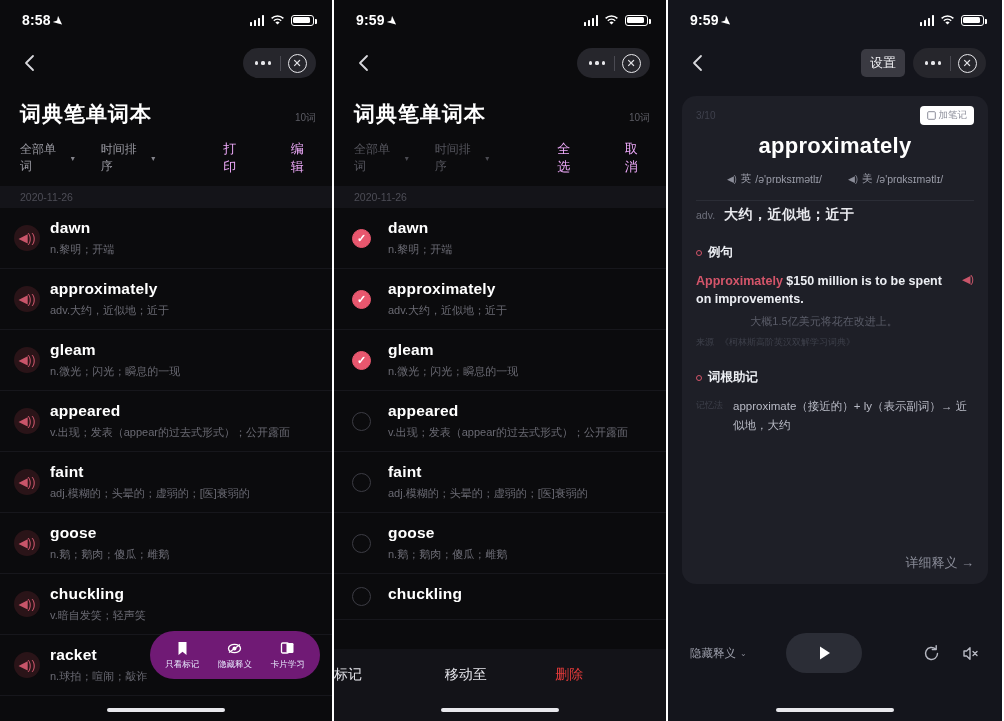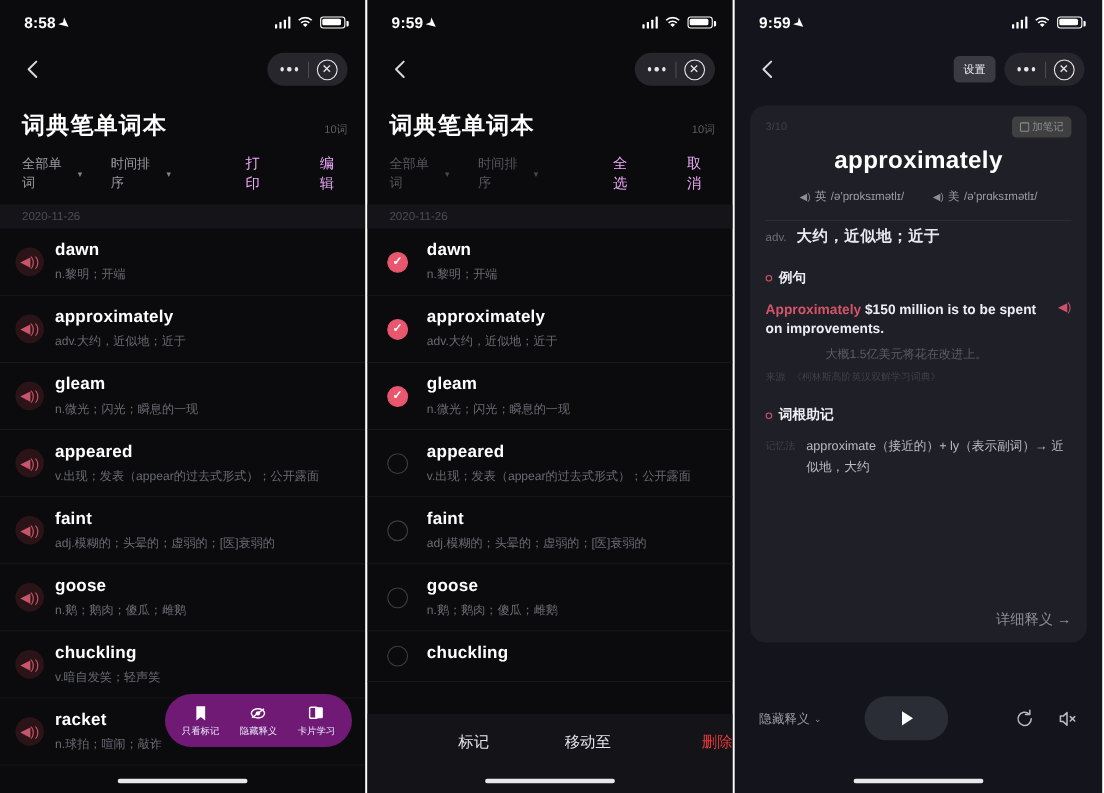--- a/index.html
+++ b/index.html
@@ -46,21 +46,21 @@
   .capsule {
     display:flex; align-items:center; background:#26262c; border-radius:16px;
     height:30px; padding:0 3px;
   }
   .cap-dots { width:34px; display:flex; align-items:center; justify-content:center; gap:3px;}
   .cap-dots b { width:3.2px;height:3.2px;border-radius:50%;background:#e6e6ea;display:block;}
   .cap-sep { width:1px; height:15px; background:#4a4a52; }
   .cap-x { width:32px;display:flex;align-items:center;justify-content:center;}
   .ring { width:19px;height:19px;border-radius:50%;border:1.6px solid #e6e6ea;
           display:flex;align-items:center;justify-content:center;color:#e6e6ea;font-size:11px;line-height:1;}
-  .settings-btn{background:#3a3a42;color:#efeff2;font-size:10px;border-radius:5px;
+  .settings-btn{background:#3a3a42;color:#efeff2;font-size:13px;border-radius:5px;
                 padding:5px 9px; cursor:pointer;}
 
   
   .titlerow { display:flex; align-items:flex-end; justify-content:space-between; padding: 14px 16px 0 20px;}
   .booktitle { color:#fff; font-size:21px; font-weight:bold; letter-spacing:1px;}
   .wordcount { color:#5c5c64; font-size:10px; padding-bottom:3px;}
   .filterrow { display:flex; align-items:center; padding: 12px 16px 10px 20px; gap:26px;}
   .filt { color:#9a9aa2; font-size:12px; display:flex; align-items:center; gap:4px; cursor:pointer;}
   .filt.dim { color:#55555d; }
   .caret { font-size:8px; opacity:.85; }
@@ -91,33 +91,33 @@
   }
   .fabitem { display:flex; flex-direction:column; align-items:center; gap:2px; cursor:pointer;}
   .fabitem svg { display:block; }
   .fablabel { color:#e9ecff; font-size:8.5px; }
 
   
   .actionbar {
     position:absolute; left:0; right:0; bottom:0; height:72px; background:#131318;
     display:flex; align-items:flex-start; padding-top:17px;
   }
-  .abitem { flex:1; text-align:right; color:#e4e4ea; font-size:14px; cursor:pointer; }
+  .abitem { flex:1; text-align:left; color:#e4e4ea; font-size:14px; cursor:pointer; }
   .abitem.danger { color:#e03a3a;font-family:Liberation Serif, serif; }
 
   
   .homebar { position:absolute; left:50%; transform:translateX(-50%); bottom:9px;
              width:118px; height:4.5px; border-radius:3px; background:#e8e8ec;}
 
   
   .dcard { margin: 10px 14px 0 14px; background:#1e1f27; border-radius:14px; padding: 10px 14px 16px 14px;
            min-height:488px; position:relative; }
   .dcard-top { display:flex; align-items:center; justify-content:space-between; }
   .dc-count { color:#3f414d; font-size:10px; }
-  .note-badge { background:#404040; color:#8b8d99; font-size:9.5px; padding:3px 7px; border-radius:4px;
+  .note-badge { background:#ffffff; color:#8b8d99; font-size:9.5px; padding:3px 7px; border-radius:4px;
                 display:flex; align-items:center; gap:3px; cursor:pointer;}
   .headword { color:#fff; font-size:22px; font-weight:bold; text-align:center; margin-top:8px; letter-spacing:.3px;}
   .phonrow { display:flex; justify-content:center; gap:26px; margin-top:13px; }
   .phon { color:#9a9ca8; font-size:10.5px; display:flex; align-items:center; gap:4px; cursor:pointer;}
   .phon .sp { color:#8b8d99; font-size:9px; }
   .divider { height:1px; background:#2b2d36; margin:14px 0 0 0;}
   .meaningrow { display:flex; gap:9px; margin-top:5px; align-items:baseline;}
   .pos { color:#6d6f7b; font-size:10.5px; flex:0 0 auto;}
   .meaning { color:#e8e9ee; font-size:14px; font-weight:bold; letter-spacing:.5px;}
   .sechead { display:flex; align-items:center; gap:6px; margin-top:20px;}

